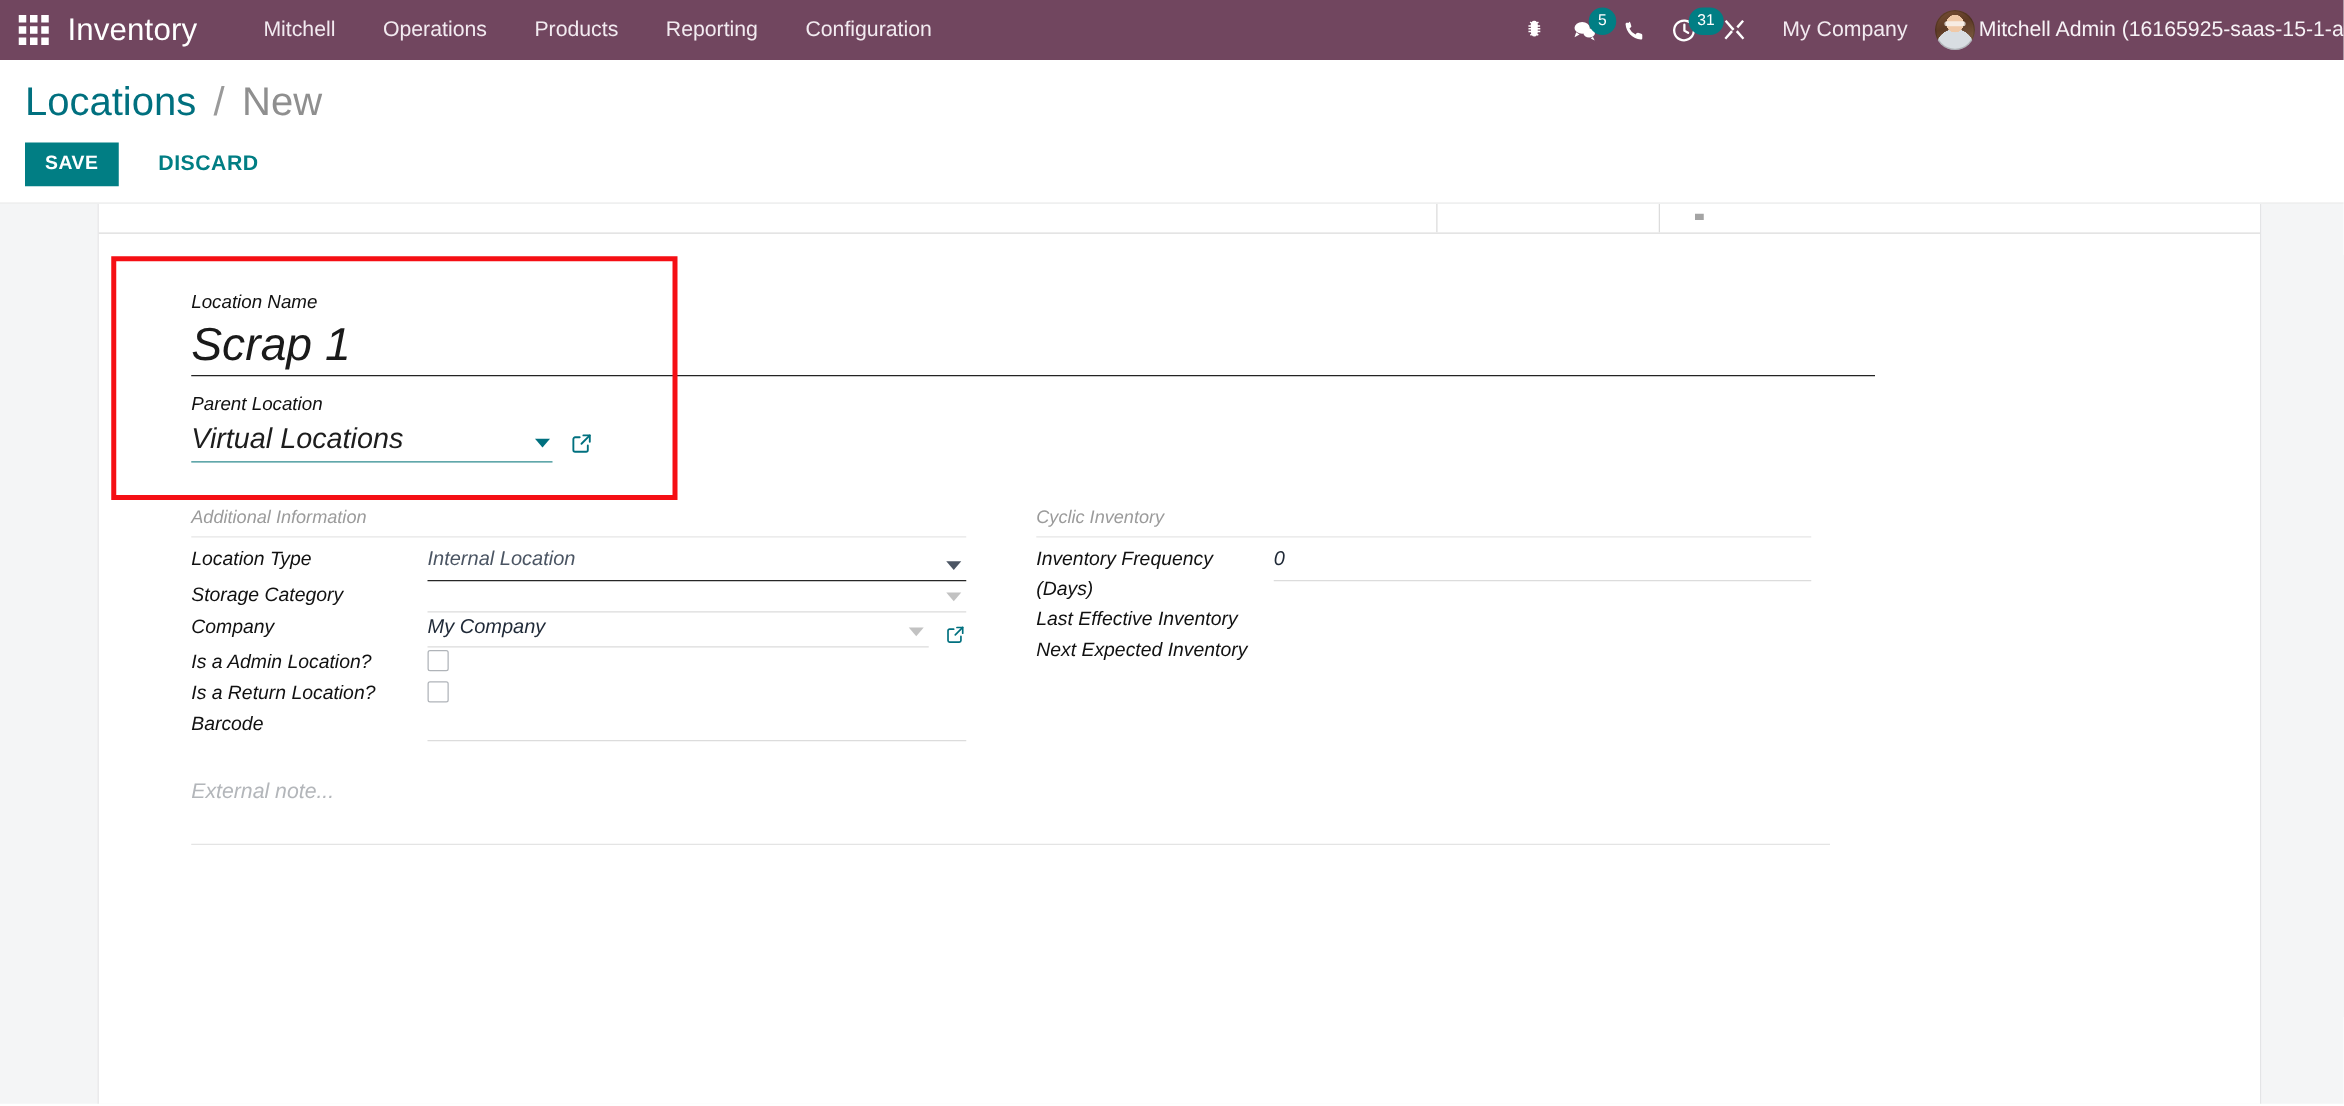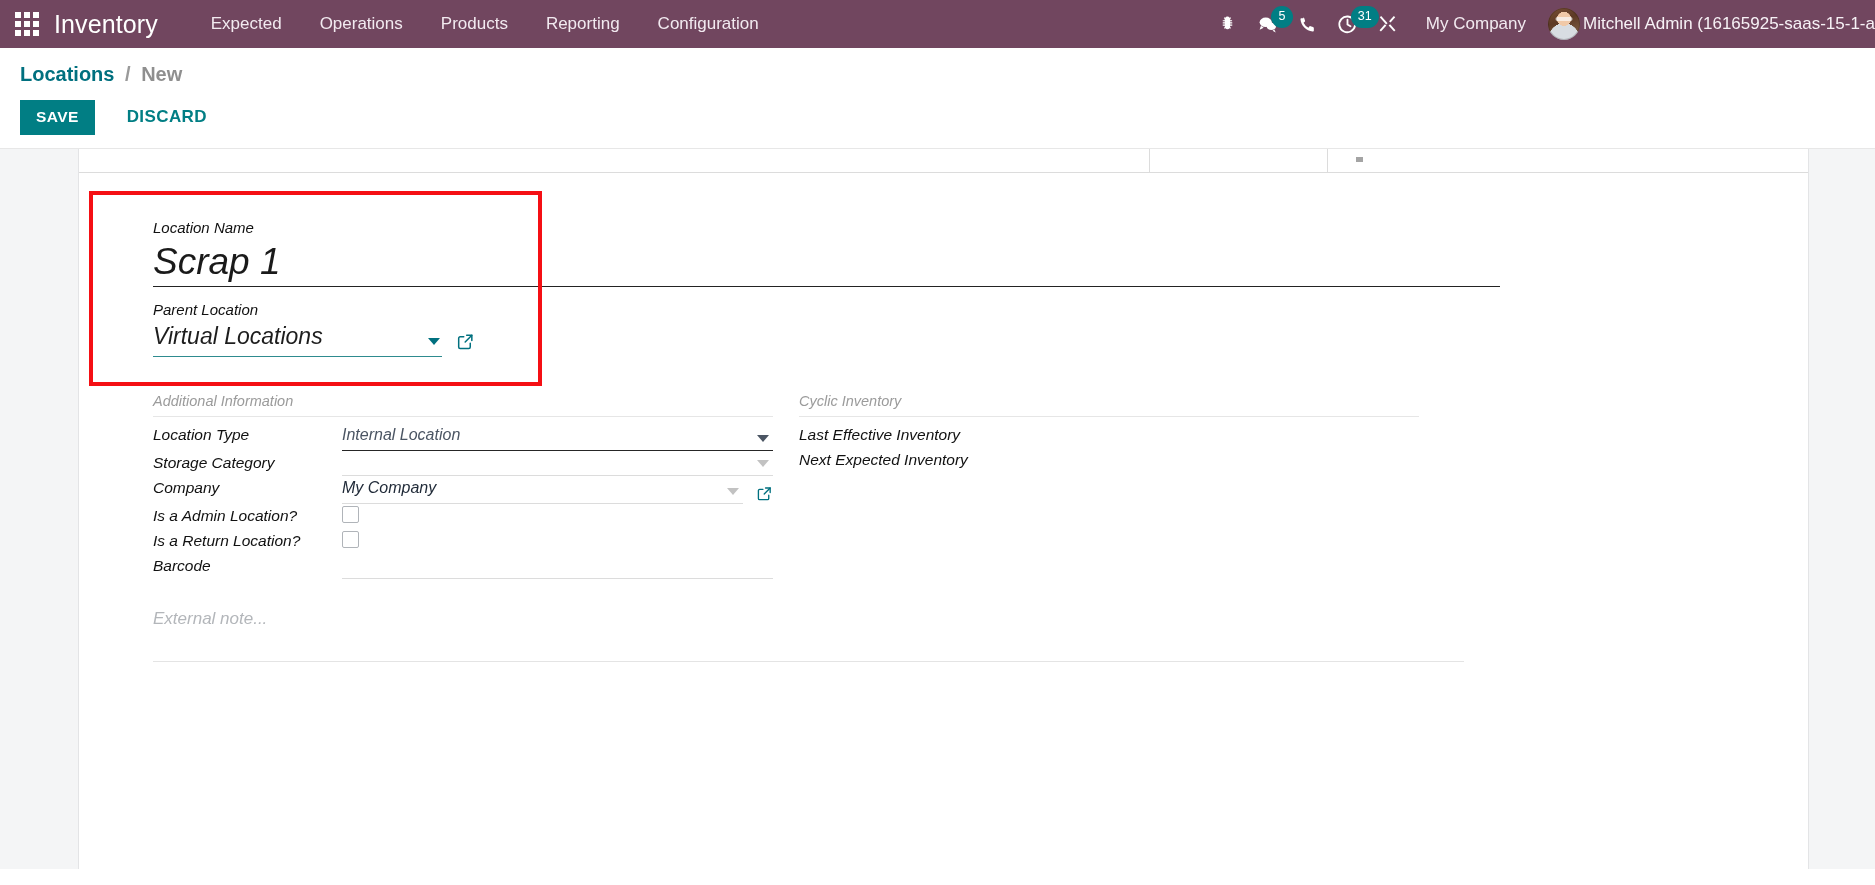--- a/index.html
+++ b/index.html
@@ -133,25 +133,24 @@
     white-space: nowrap;
   }
 
   
   .control-panel {
     background: #ffffff;
     padding: 15px 0 0 0;
     border-bottom: 1px solid #e7e7e7;
   }
   .breadcrumb {
-    font-size: 20px;
+    font-size: 32px;
     padding: 0 0 0 20px;
     line-height: 1.15;
     white-space: nowrap;
-    font-weight: bold;
   }
   .bc-link { color: #00707f; cursor: pointer; }
   .bc-sep { color: #9a9a9a; margin: 0 5px; }
   .bc-current { color: #8f8f8f; }
 
   .cp-buttons {
     padding: 13px 0 12px 20px;
     display: flex;
     align-items: center;
   }
@@ -295,21 +294,21 @@
     margin-bottom: 6px;
     color: #00707f;
     cursor: pointer;
     display: inline-flex;
   }
 
   
   .groups {
     display: flex;
     padding: 36px 0 0 38px;
-    gap: 26px;
+    gap: 56px;
   }
   .col { flex: 0 0 auto; }
   .col-left { width: 620px; }
   .col-right { width: 620px; }
 
   .group-title {
     font-size: 14.5px;
     color: #9b9b9b;
     padding-bottom: 7px;
     border-bottom: 1px solid #e6e6e6;
@@ -409,21 +408,21 @@
       <i></i>
       <i></i>
       <i></i>
       <i></i>
       <i></i>
   </div>
 
   <div class="brand">Inventory</div>
 
   <div class="nav-menu">
-    <div class="nav-item">Expected</div>
+    <div class="nav-item">Mitchell</div>
     <div class="nav-item">Operations</div>
     <div class="nav-item">Products</div>
     <div class="nav-item">Reporting</div>
     <div class="nav-item">Configuration</div>
   </div>
 
   <div class="nav-spacer"></div>
 
   <div class="sys-icons">
 
@@ -589,20 +588,28 @@
               </td>
             </tr>
           </tbody>
             </table>
         </div>
 
         <div class="col col-right">
           <div class="group-title">Cyclic Inventory</div>
           <table class="fields">
             <tbody>
+                <tr>
+              <td class="f-label">Inventory Frequency (Days)</td>
+              <td class="f-value">
+                <div class="fld-underline">
+                  <span class="fld-text dark">0</span>
+                </div>
+              </td>
+            </tr>
             <tr>
               <td class="f-label">Last Effective Inventory</td>
               <td class="f-value">
                 <div class="fld-underline none">
                   <span class="fld-text"></span>
                 </div>
               </td>
             </tr>
             <tr>
               <td class="f-label">Next Expected Inventory</td>

